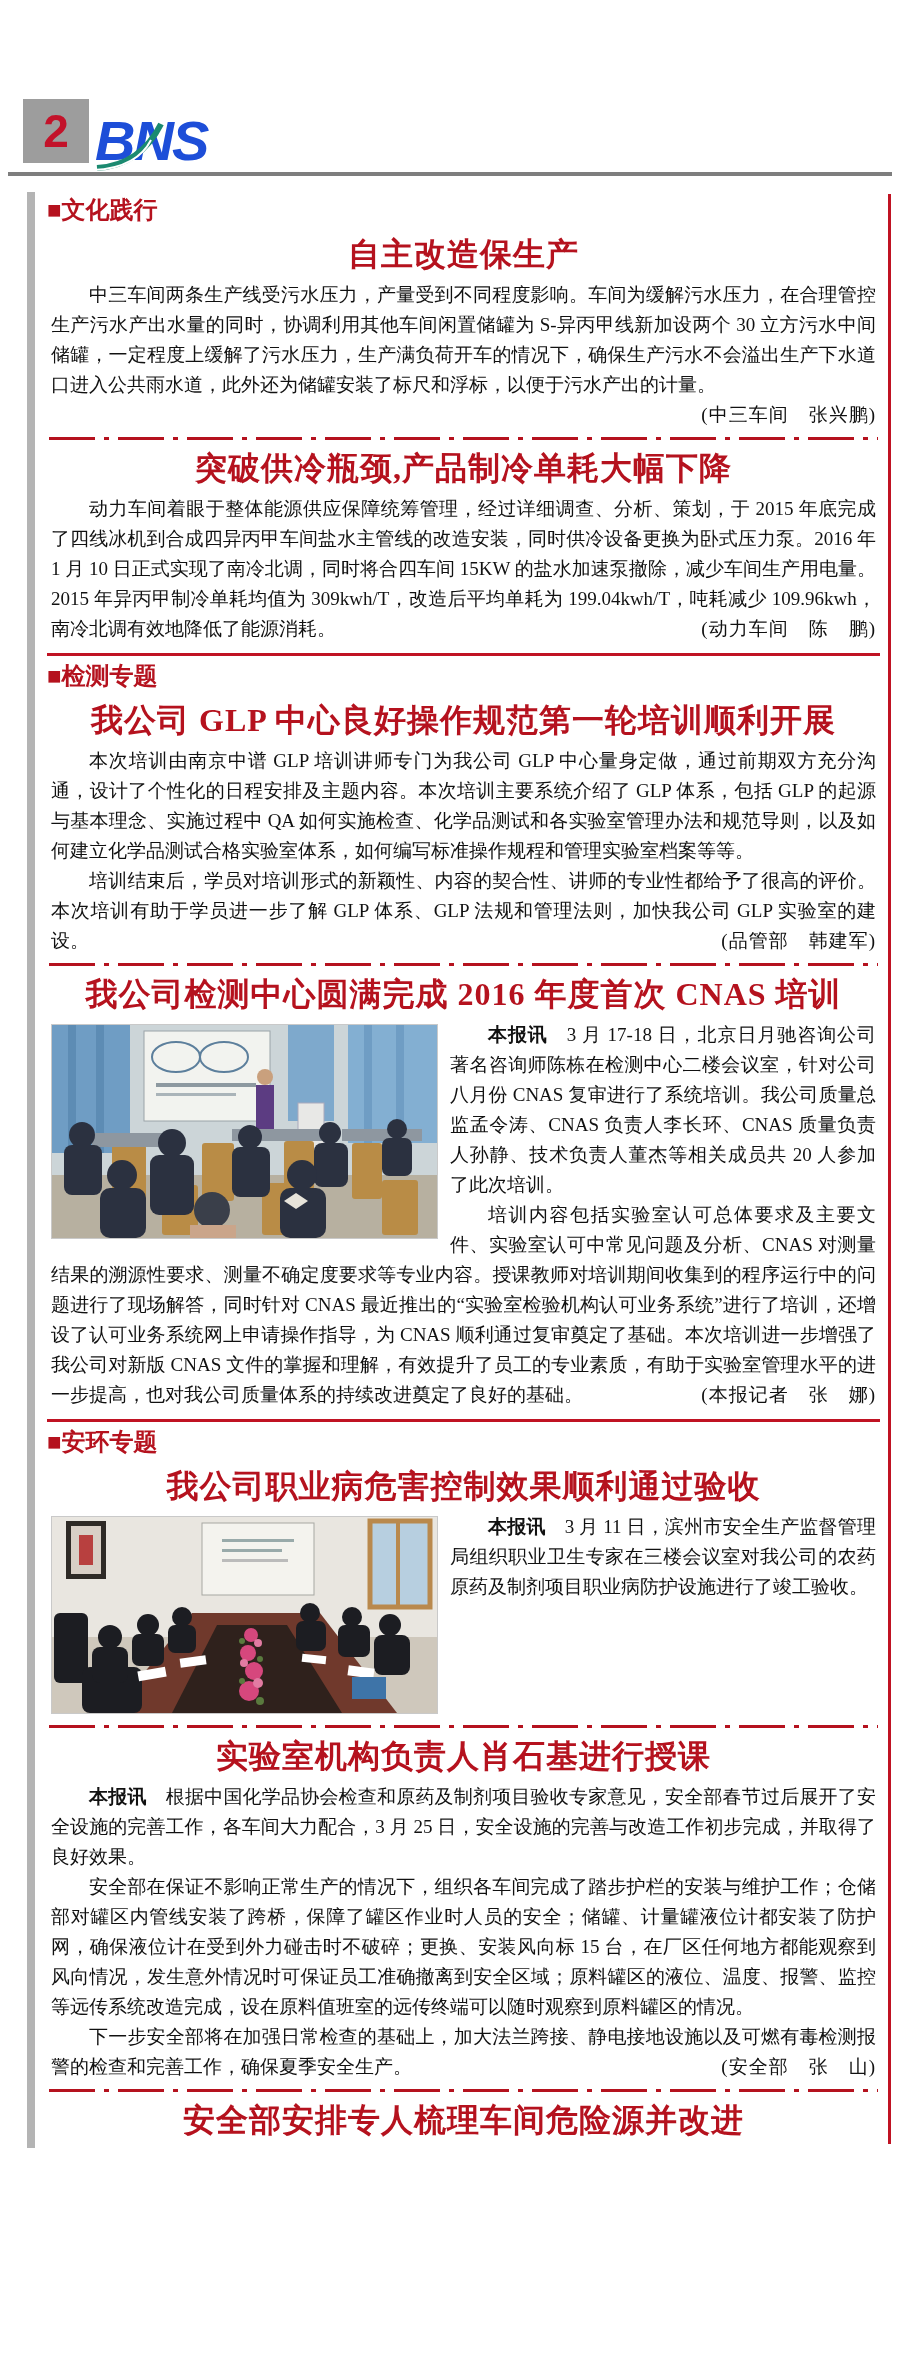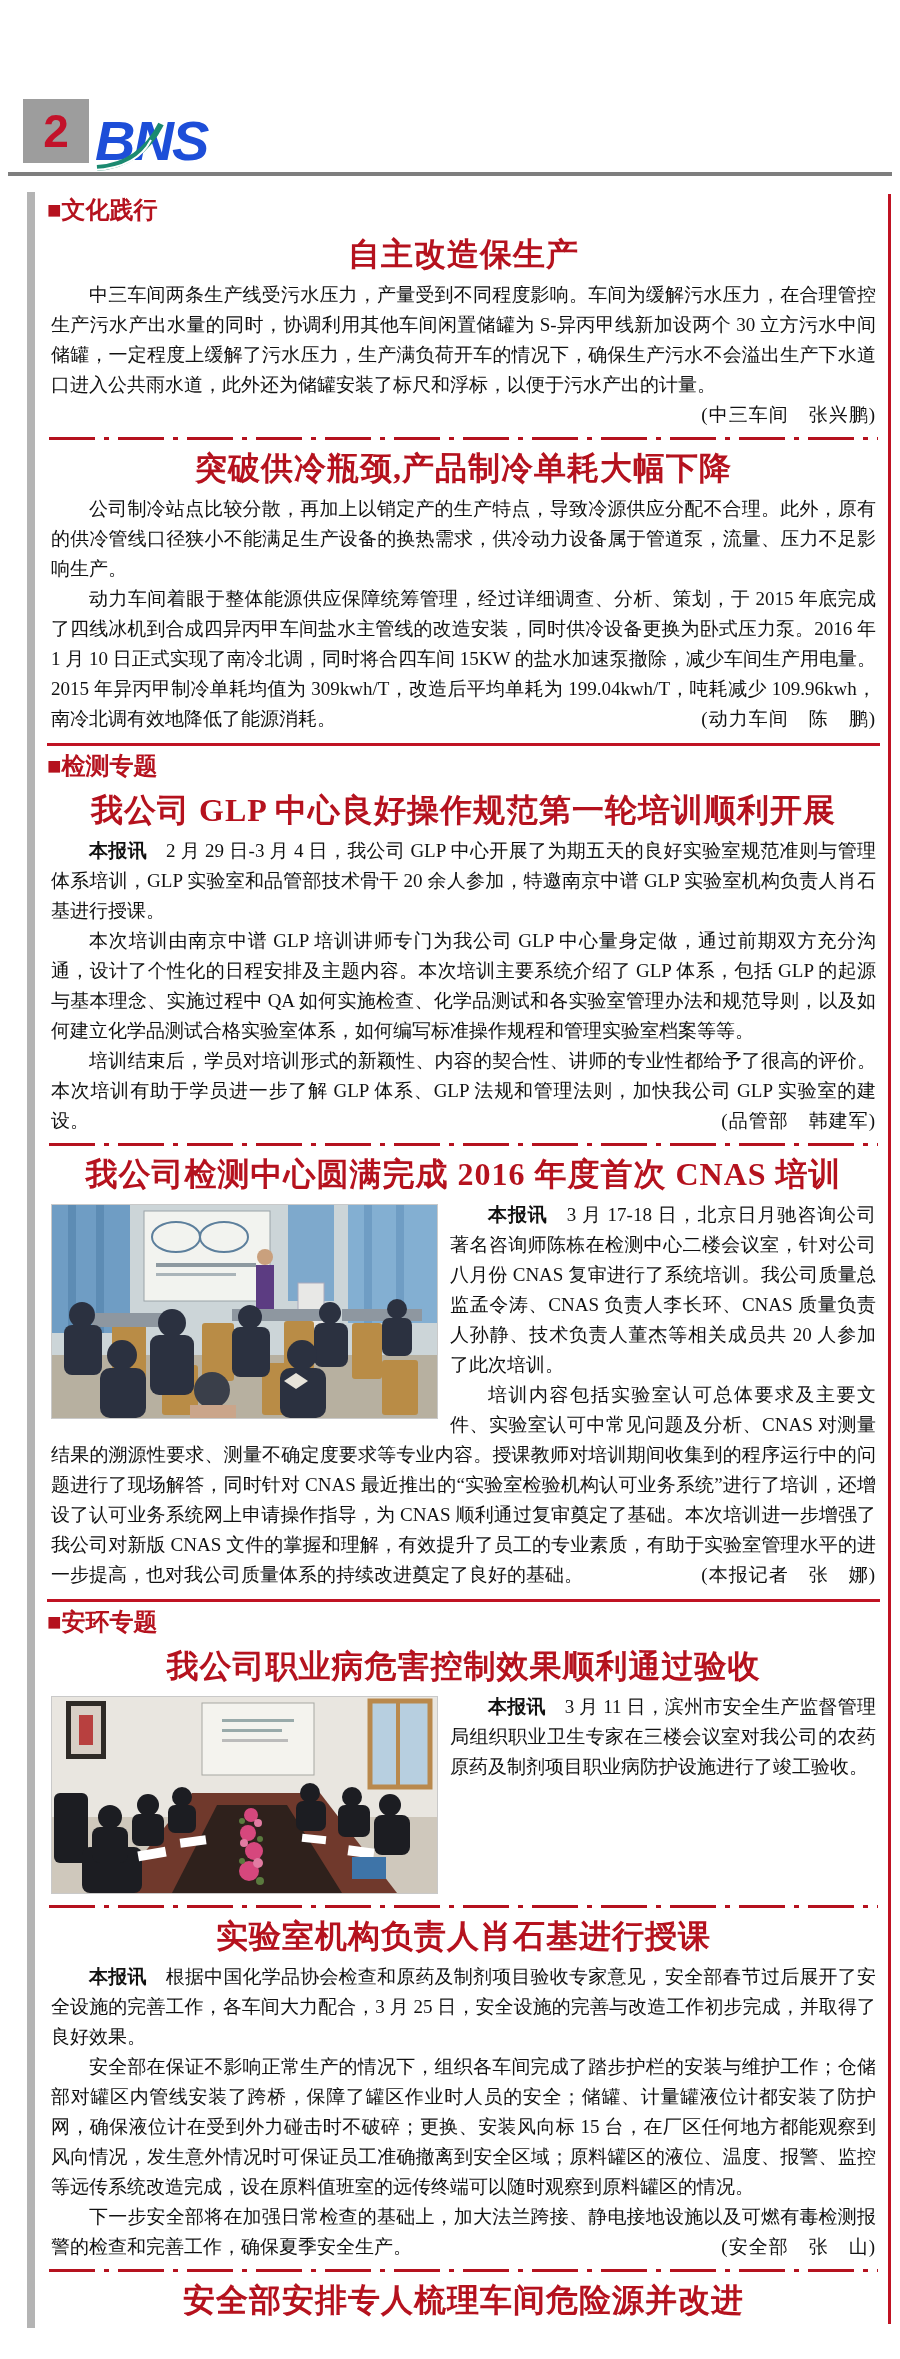--- a/index.html
+++ b/index.html
@@ -63,32 +63,30 @@
       <h2 class="article-title">自主改造保生产</h2>
       <div class="article-body">
         <p><b class="lead"></b><span>中三车间两条生产线受污水压力，产量受到不同程度影响。车间为缓解污水压力，在合理管控生产污水产出水量的同时，协调利用其他车间闲置储罐为 S-异丙甲线新加设两个 30 立方污水中间储罐，一定程度上缓解了污水压力，生产满负荷开车的情况下，确保生产污水不会溢出生产下水道口进入公共雨水道，此外还为储罐安装了标尺和浮标，以便于污水产出的计量。</span><span class="byline">(中三车间　张兴鹏)</span></p>
       </div>
     </article>
     <div class="divider-dash"></div>
 
     <article class="article">
       <h2 class="article-title">突破供冷瓶颈,产品制冷单耗大幅下降</h2>
       <div class="article-body">
-        <p><b class="lead"></b><span>公司制冷站点比较分散，再加上以销定产的生产特点，导致冷源供应分配不合理。此外，原有的供冷管线口径狭小不能满足生产设备的换热需求，供冷动力设备属于管道泵，流量、压力不足影响生产。</span></p>
         <p><span>动力车间着眼于整体能源供应保障统筹管理，经过详细调查、分析、策划，于 2015 年底完成了四线冰机到合成四异丙甲车间盐水主管线的改造安装，同时供冷设备更换为卧式压力泵。2016 年 1 月 10 日正式实现了南冷北调，同时将合四车间 15KW 的盐水加速泵撤除，减少车间生产用电量。2015 年异丙甲制冷单耗均值为 309kwh/T，改造后平均单耗为 199.04kwh/T，吨耗减少 109.96kwh，南冷北调有效地降低了能源消耗。</span><span class="byline">(动力车间　陈　鹏)</span></p>
       </div>
     </article>
     <div class="divider-solid"></div>
 
     <p class="kicker">■检测专题</p>
 
     <article class="article">
       <h2 class="article-title">我公司 GLP 中心良好操作规范第一轮培训顺利开展</h2>
       <div class="article-body">
-        <p><b class="lead">本报讯</b> <span>2 月 29 日-3 月 4 日，我公司 GLP 中心开展了为期五天的良好实验室规范准则与管理体系培训，GLP 实验室和品管部技术骨干 20 余人参加，特邀南京中谱 GLP 实验室机构负责人肖石基进行授课。</span></p>
         <p><span>本次培训由南京中谱 GLP 培训讲师专门为我公司 GLP 中心量身定做，通过前期双方充分沟通，设计了个性化的日程安排及主题内容。本次培训主要系统介绍了 GLP 体系，包括 GLP 的起源与基本理念、实施过程中 QA 如何实施检查、化学品测试和各实验室管理办法和规范导则，以及如何建立化学品测试合格实验室体系，如何编写标准操作规程和管理实验室档案等等。</span></p>
         <p><span>培训结束后，学员对培训形式的新颖性、内容的契合性、讲师的专业性都给予了很高的评价。本次培训有助于学员进一步了解 GLP 体系、GLP 法规和管理法则，加快我公司 GLP 实验室的建设。</span><span class="byline">(品管部　韩建军)</span></p>
       </div>
     </article>
     <div class="divider-dash"></div>
 
     <article class="article">
       <h2 class="article-title">我公司检测中心圆满完成 2016 年度首次 CNAS 培训</h2>
       <div class="article-body">
         <svg class="photo" width="385" height="213" viewBox="0 0 385 213">

